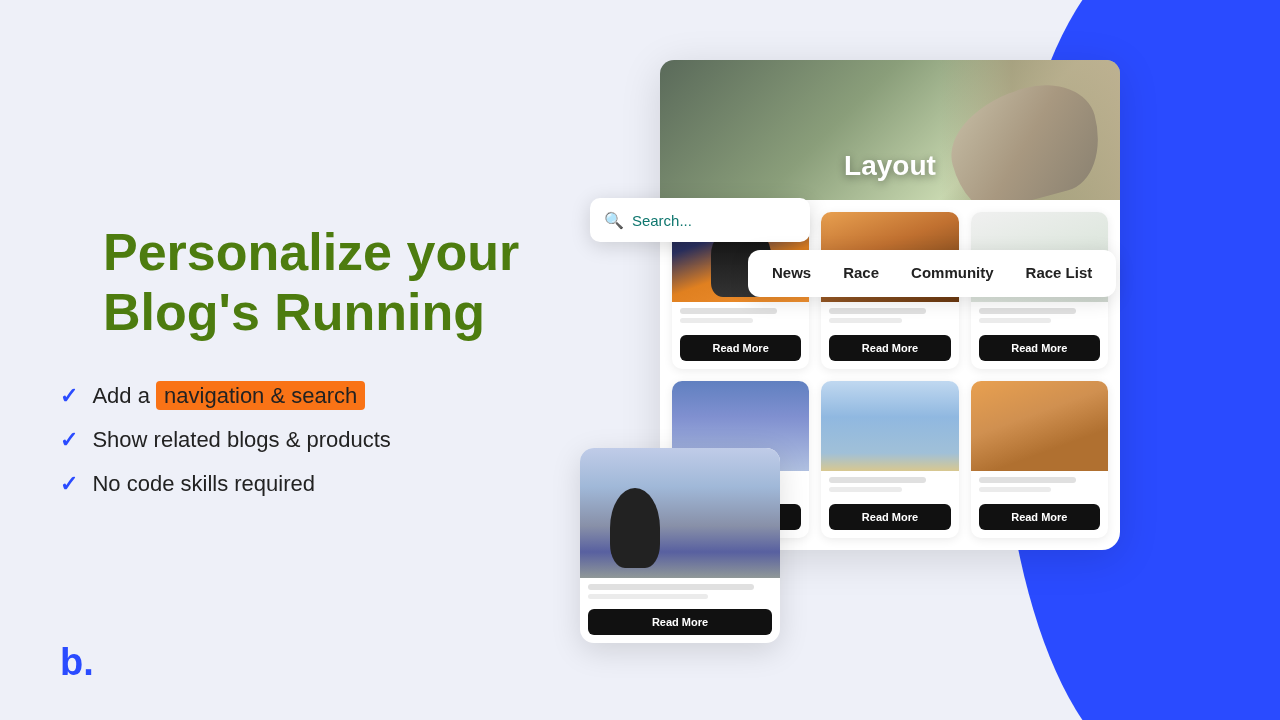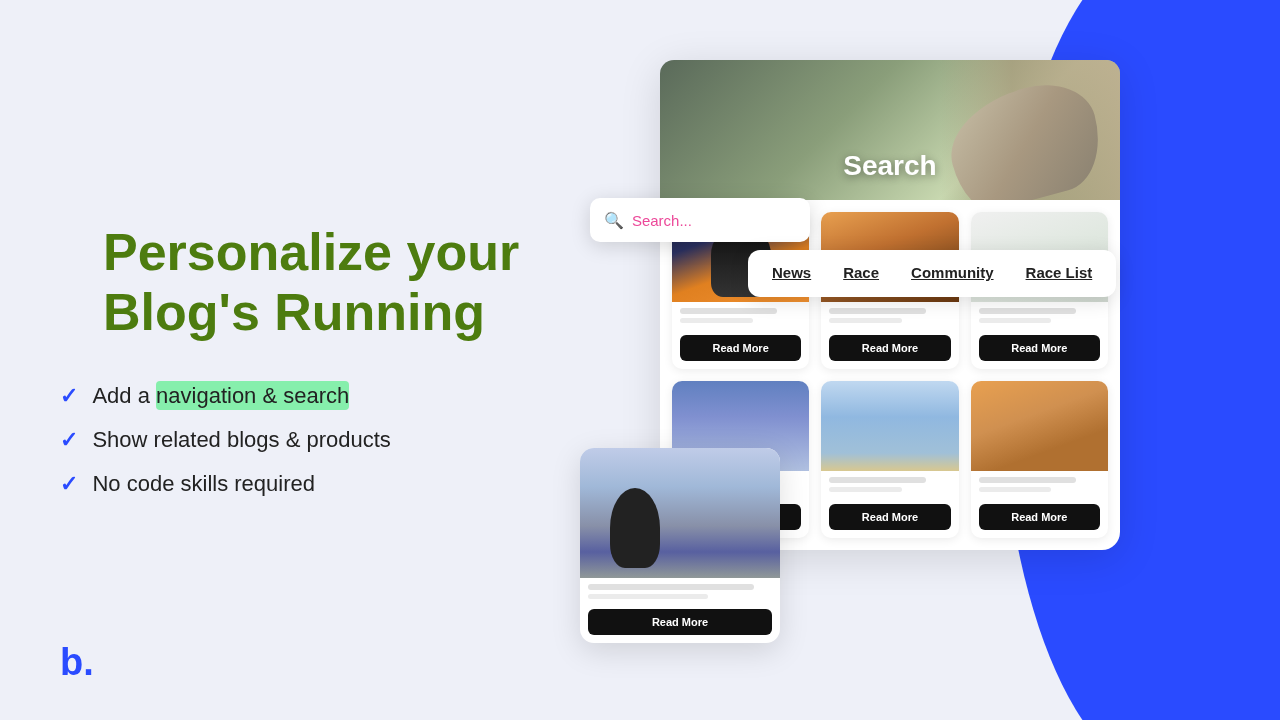--- a/index.html
+++ b/index.html
@@ -64,23 +64,23 @@
     }
 
     .check-icon {
       color: #2a4bff;
       font-size: 22px;
       font-weight: 700;
       flex-shrink: 0;
     }
 
     .highlight-text {
-      background: #86efac;
+      background: #f97316;
       border-radius: 4px;
-      padding: 2px 0;
+      padding: 2px 8px;
     }
 
     .logo {
       position: absolute;
       bottom: 36px;
       left: 60px;
       font-size: 38px;
       font-weight: 800;
       color: #2a4bff;
       z-index: 1;
@@ -166,21 +166,21 @@
       gap: 8px;
       z-index: 5;
     }
 
     .search-icon-svg {
       color: #888;
       font-size: 16px;
     }
 
     .search-placeholder {
-      color: #ec4899;
+      color: #0f766e;
       font-size: 15px;
     }
 
     
     .nav-tabs {
       position: absolute;
       top: 206px;
       left: 168px;
       background: #fff;
       border-radius: 12px;
@@ -192,21 +192,20 @@
     }
 
     .nav-tab {
       padding: 14px 16px;
       font-size: 15px;
       font-weight: 600;
       color: #222;
       border-bottom: 2px solid transparent;
       cursor: pointer;
       white-space: nowrap;
-      text-decoration: underline;
     }
 
     
     .posts-grid {
       position: absolute;
       top: 244px;
       left: 60px;
       width: 460px;
       display: grid;
       grid-template-columns: repeat(3, 1fr);
@@ -368,21 +367,21 @@
   </ul>
 </div>
 
 <div class="logo">b.</div>
 
 <div class="mockup-area">
 
   <div class="blog-card">
     <div class="hero-image">
       <div class="hero-shoe"></div>
-      <div class="hero-title">Search</div>
+      <div class="hero-title">Layout</div>
     </div>
 
     <div class="posts-grid" style="position:relative; top:0; left:0; width:100%; padding:12px; box-sizing:border-box;">
 
       <div class="post-card">
         <div class="post-img post-img-1"></div>
         <div class="post-meta">
           <div class="post-title-bar"></div>
           <div class="post-subtitle-bar"></div>
         </div>

